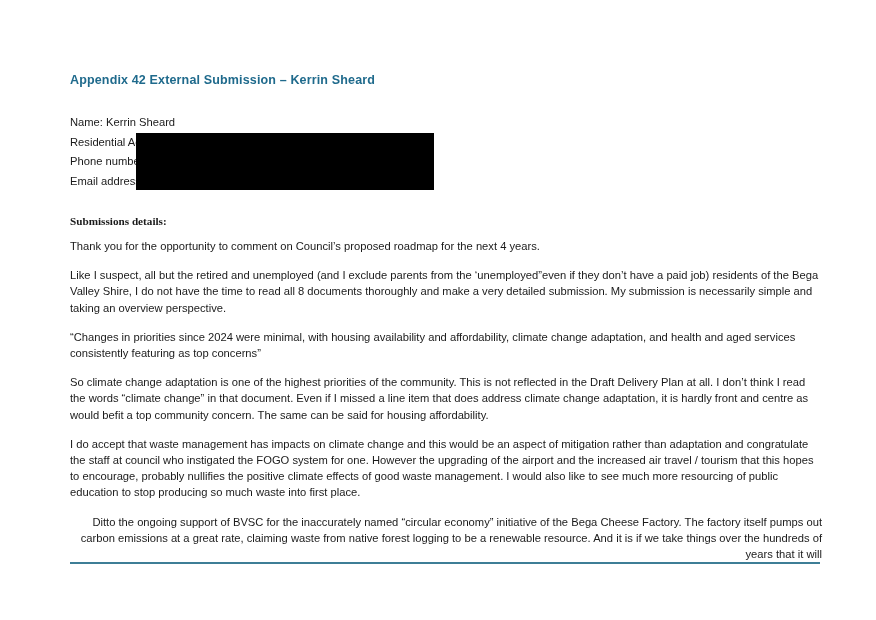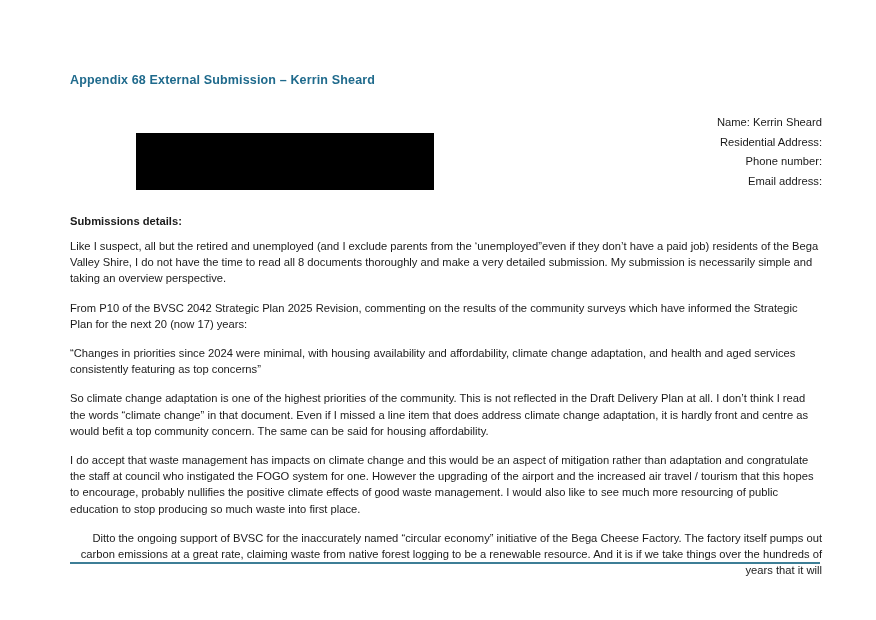--- a/index.html
+++ b/index.html
@@ -37,21 +37,20 @@
     line-height: 16px;
     white-space: nowrap;
   }
 
   
   .contact-block {
     position: absolute;
     left: 70px;
     top: 113px;
     width: 752px;
-    text-align: right;
   }
   .contact-line {
     font-size: 11.2px;
     color: #1a1a1a;
     line-height: 19.6px;
     height: 19.6px;
     white-space: nowrap;
   }
 
   
@@ -70,20 +69,21 @@
     left: 70px;
     top: 213px;
     width: 752px;
   }
   .section-title {
     font-size: 11.2px;
     font-weight: bold;
     color: #1a1a1a;
     line-height: 16px;
     margin: 0 0 9px 0;
+    font-family: Liberation Serif, serif;
   }
   .para {
     font-size: 11.2px;
     color: #1a1a1a;
     line-height: 16.2px;
     margin: 0 0 13px 0;
     text-align: left;
   }
   .para:last-child { margin-bottom: 0; text-align: right; }
 
@@ -110,35 +110,35 @@
     color: #1F6A8C;
     letter-spacing: 0.1px;
     white-space: nowrap;
   }
 </style>
 </head>
 <body>
 
 <div class="page">
 
-  <div class="doc-heading">Appendix 68 External Submission – Kerrin Sheard</div>
+  <div class="doc-heading">Appendix 42 External Submission – Kerrin Sheard</div>
 
   <div class="contact-block">
     <div class="contact-line">Name: Kerrin Sheard</div>
     <div class="contact-line">Residential Address:</div>
     <div class="contact-line">Phone number:</div>
     <div class="contact-line">Email address:</div>
   </div>
 
   <div class="redaction-bar"></div>
 
   <div class="body-block">
     <p class="section-title">Submissions details:</p>
+    <p class="para">Thank you for the opportunity to comment on Council’s proposed roadmap for the next 4 years.</p>
     <p class="para">Like I suspect, all but the retired and unemployed (and I exclude parents from the ‘unemployed”even if they don’t have a paid job) residents of the Bega Valley Shire, I do not have the time to read all 8 documents thoroughly and make a very detailed submission. My submission is necessarily simple and taking an overview perspective.</p>
-    <p class="para">From P10 of the BVSC 2042 Strategic Plan 2025 Revision, commenting on the results of the community surveys which have informed the Strategic Plan for the next 20 (now 17) years:</p>
     <p class="para">“Changes in priorities since 2024 were minimal, with housing availability and affordability, climate change adaptation, and health and aged services consistently featuring as top concerns”</p>
     <p class="para">So climate change adaptation is one of the highest priorities of the community. This is not reflected in the Draft Delivery Plan at all. I don’t think I read the words “climate change” in that document. Even if I missed a line item that does address climate change adaptation, it is hardly front and centre as would befit a top community concern. The same can be said for housing affordability.</p>
     <p class="para">I do accept that waste management has impacts on climate change and this would be an aspect of mitigation rather than adaptation and congratulate the staff at council who instigated the FOGO system for one. However the upgrading of the airport and the increased air travel / tourism that this hopes to encourage, probably nullifies the positive climate effects of good waste management. I would also like to see much more resourcing of public education to stop producing so much waste into first place.</p>
     <p class="para">Ditto the ongoing support of BVSC for the inaccurately named “circular economy” initiative of the Bega Cheese Factory. The factory itself pumps out carbon emissions at a great rate, claiming waste from native forest logging to be a renewable resource. And it is if we take things over the hundreds of years that it will</p>
   </div>
 
   <div class="footer-rule"></div>
 
 
 </div>

